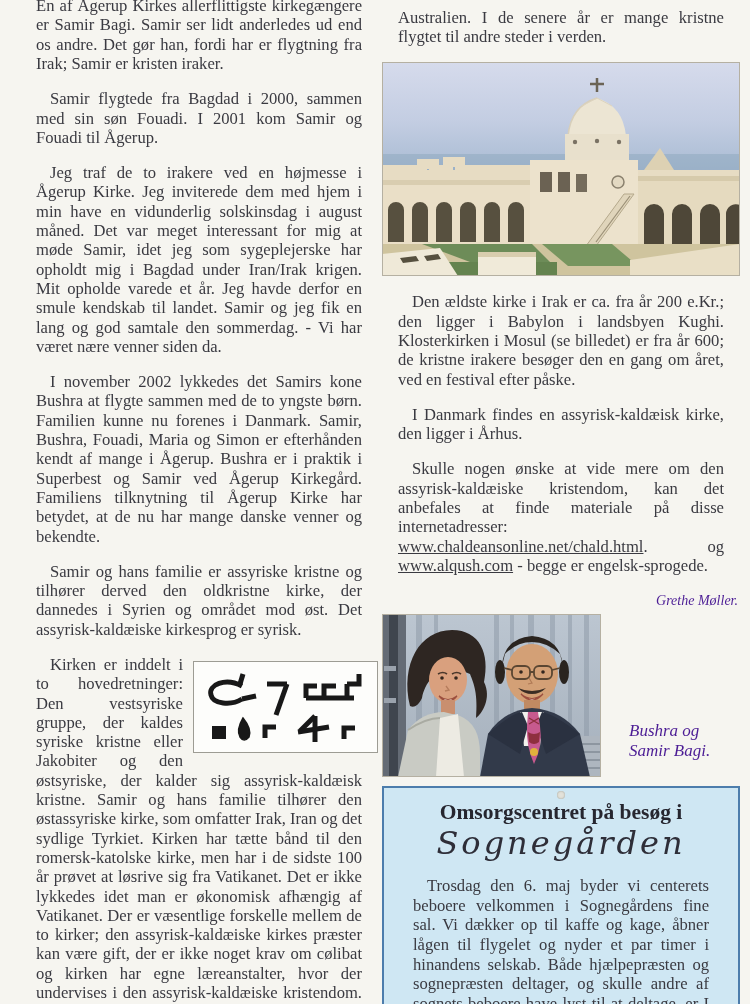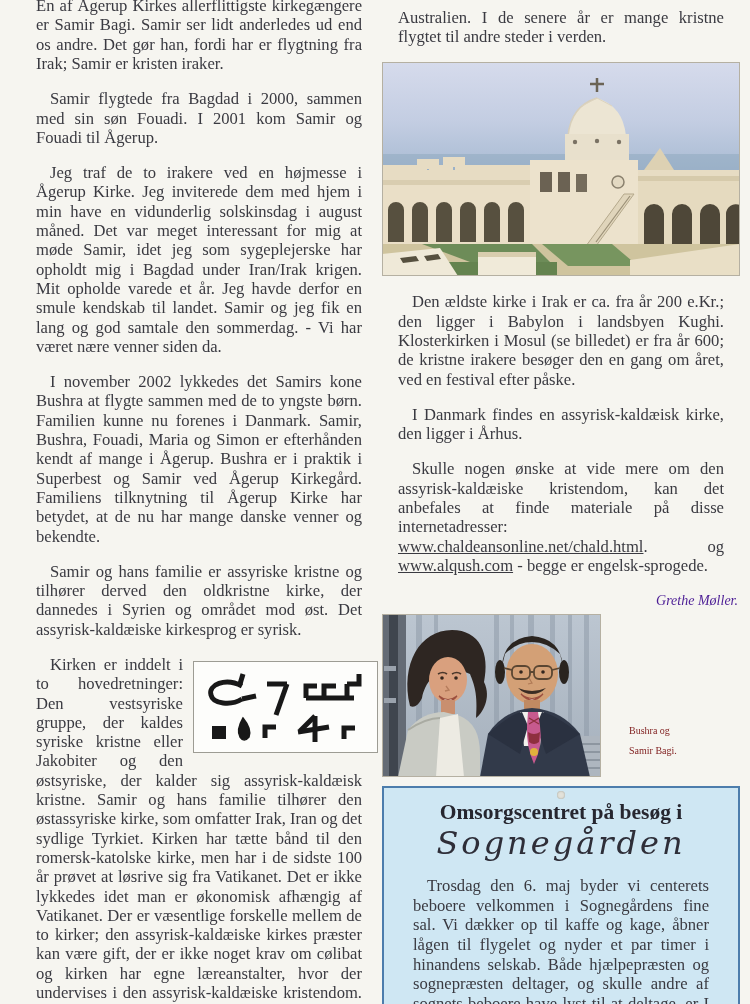--- a/index.html
+++ b/index.html
@@ -30,21 +30,21 @@
     background:#fdfdfb;border:1px solid #9d9c94;
     margin:6px 0 6px 10px;
     display:flex;align-items:center;justify-content:center;
   }
   
   .photo-church{margin:9px 0 9px 0;width:358px;height:214px;display:block;}
   .photo-church svg{display:block;}
   .couple-row{display:flex;margin-top:4px;}
   .photo-couple{width:219px;height:163px;flex:0 0 219px;}
   .caption{
-    font-size:10px;line-height:20px;color:#7f1d1d;
+    font-style:italic;font-size:17px;line-height:20px;color:#4c1d95;
     margin-left:28px;align-self:flex-end;padding-bottom:16px;
   }
   .byline{
     text-align:right;font-style:italic;font-size:14px;
     line-height:19px;color:#4c1d95;margin:0 2px 2px 0;
   }
   a.doclink{color:#3a3a41;text-decoration:underline;cursor:pointer;}
   
   .notice{
     position:relative;

